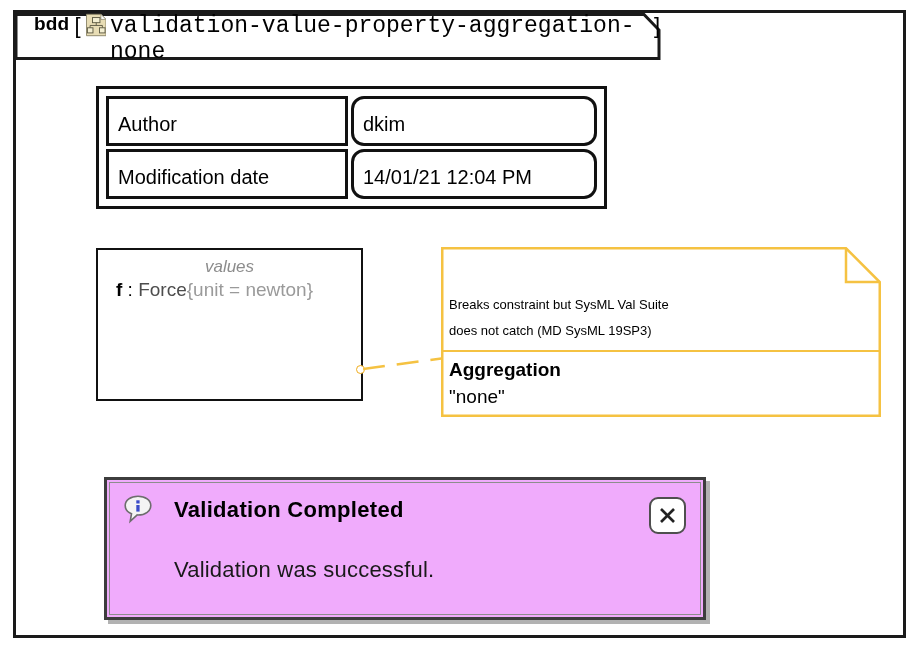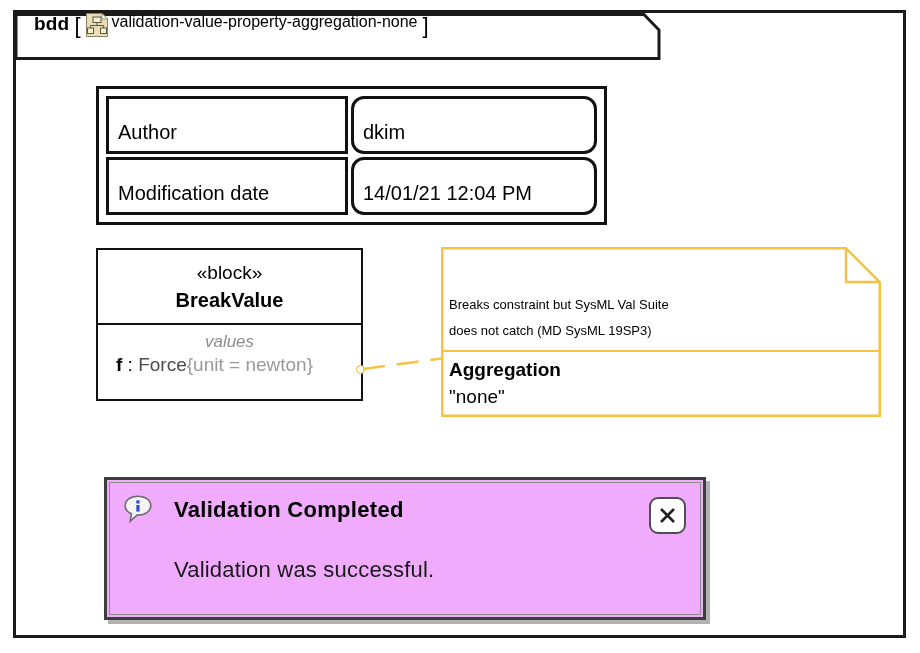--- a/index.html
+++ b/index.html
@@ -63,43 +63,44 @@
     color: #000;
     font-weight: 400;
     margin: 0 1px;
   }
   #diagram-type-icon {
     width: 22px;
     height: 24px;
     display: block;
   }
   #diagram-name {
-    font-size: 16px;
-    color: #000;
+    font-size: 23px;
+    color: #000;
+    font-family: Liberation Mono, monospace;
   }
 
   
   #meta-table {
     position: absolute;
     left: 80px;
     top: 73px;
     border: 3px solid #111;
     background: #fff;
     padding: 4px;
     box-sizing: content-box;
   }
   #meta-table table {
     border-collapse: separate;
     border-spacing: 3px;
   }
   #meta-table td {
     border: 3px solid #111;
     font-size: 20px;
     color: #000;
-    padding: 22px 9px 7px 9px;
+    padding: 14px 9px 7px 9px;
     background: #fff;
     white-space: nowrap;
     vertical-align: middle;
   }
   #meta-table td.key { width: 218px; }
   #meta-table td.val { width: 222px; border-radius: 13px; }
 
   
   #block-breakvalue {
     position: absolute;
@@ -304,24 +305,20 @@
         </tr>
         <tr>
           <td class="key">Modification date</td>
           <td class="val">14/01/21 12:04 PM</td>
         </tr>
       </tbody>
     </table>
   </div>
 
   <div id="block-breakvalue">
-    <div id="block-name-compartment">
-      <div id="block-stereotype">«block»</div>
-      <div id="block-name">BreakValue</div>
-    </div>
     <div id="block-values-compartment">
       <div id="values-label">values</div>
       <div id="value-property">
         <span class="prop-name">f</span><span class="prop-sep"> : </span><span class="prop-type">Force</span><span class="prop-unit">{unit = newton}</span>
       </div>
     </div>
   </div>
 
   <div id="note-anchor"></div>
   <svg id="note-link" viewBox="0 0 82 18">

